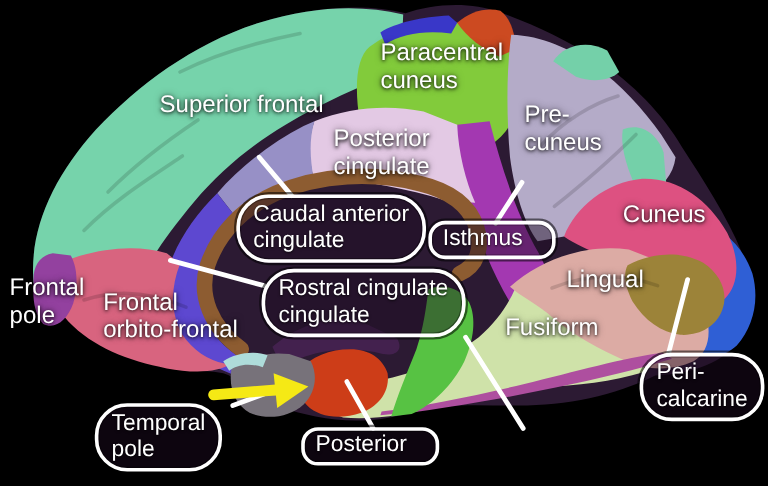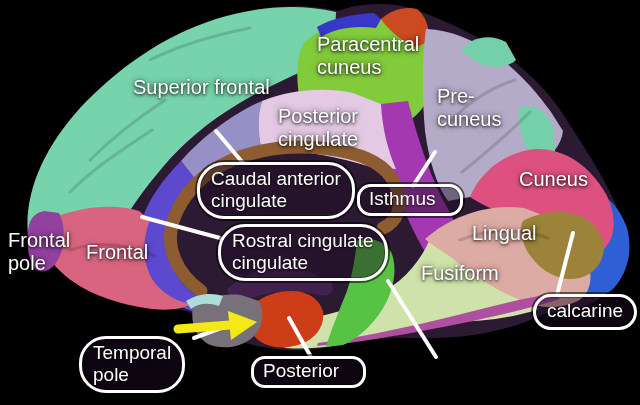--- a/index.html
+++ b/index.html
@@ -156,34 +156,36 @@
   </div>
   <div class="lbl" style="left:421px;top:262px">
     <div>Fusiform</div>
   </div>
   <div class="lbl" style="left:8px;top:229px">
     <div>Frontal</div>
     <div>pole</div>
   </div>
   <div class="lbl" style="left:86px;top:241px">
     <div>Frontal</div>
+    <div>orbito-frontal</div>
   </div>
 
   <div class="box" style="left:197px;top:162px">
     <div>Caudal anterior</div>
     <div>cingulate</div>
   </div>
   <div class="box single" style="left:357px;top:184px">
     <div>Isthmus</div>
   </div>
   <div class="box" style="left:218px;top:224px">
     <div>Rostral cingulate</div>
     <div>cingulate</div>
   </div>
   <div class="box" style="left:533px;top:294px">
+    <div>Peri-</div>
     <div>calcarine</div>
   </div>
   <div class="box" style="left:79px;top:336px">
     <div>Temporal</div>
     <div>pole</div>
   </div>
   <div class="box single" style="left:251px;top:356px">
     <div>Posterior</div>
   </div>
 

